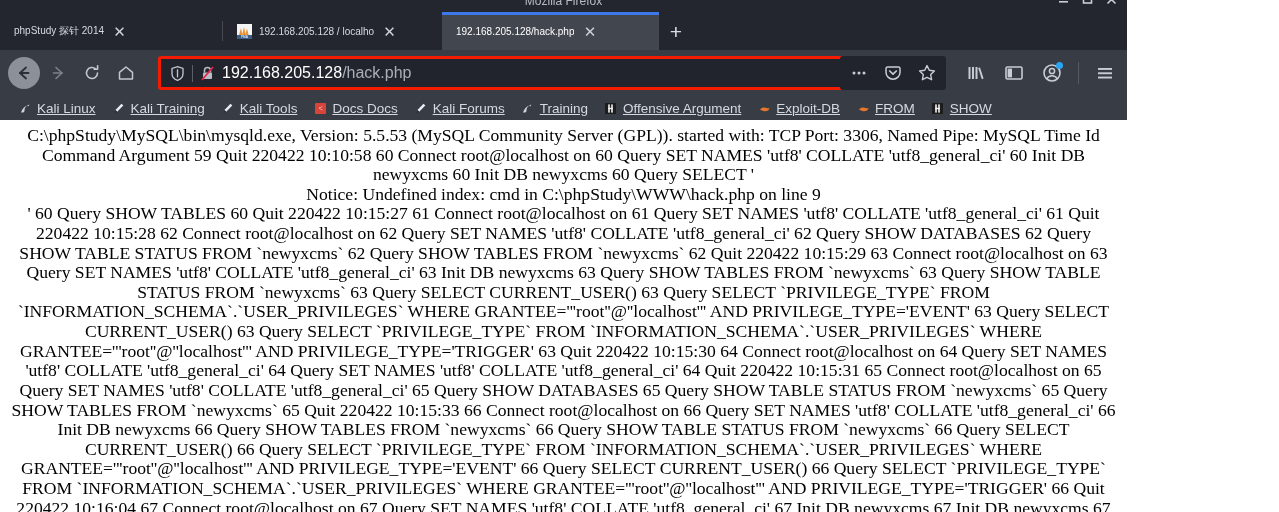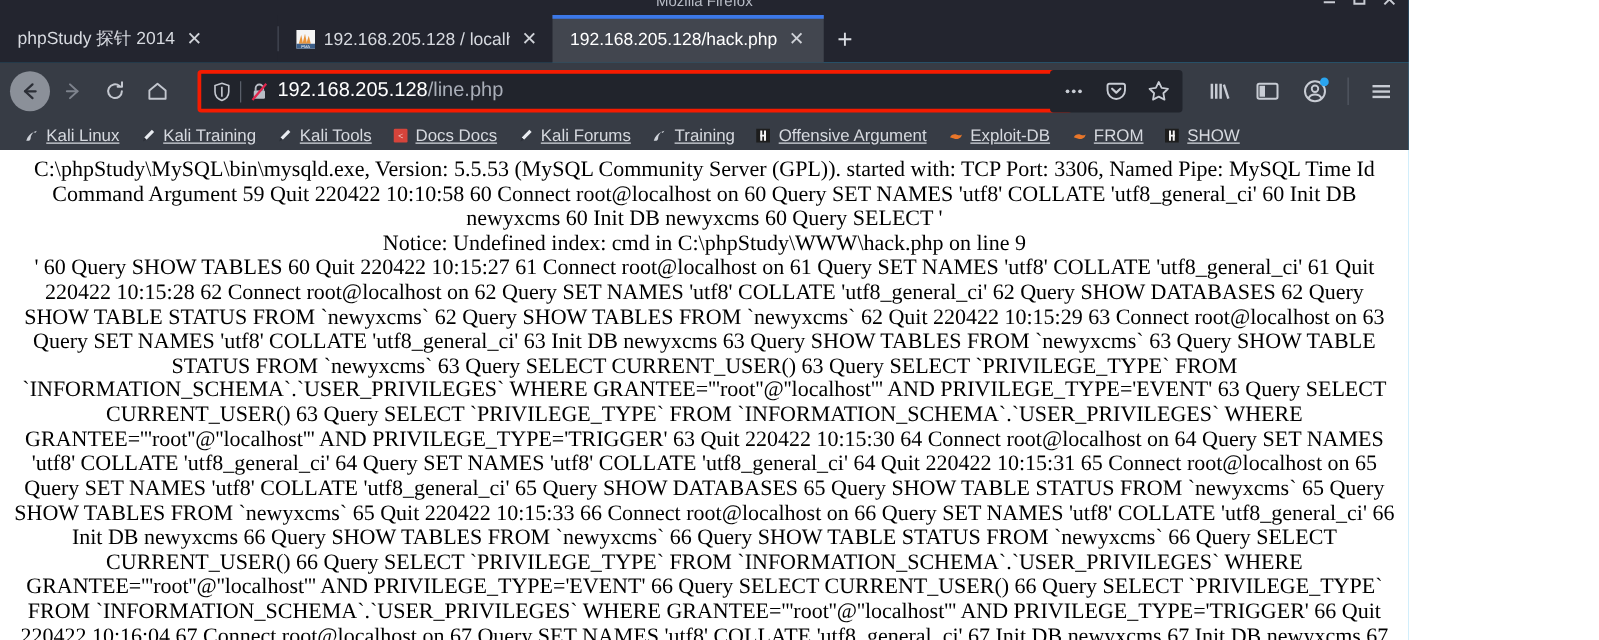--- a/index.html
+++ b/index.html
@@ -7,21 +7,21 @@
     width: 1279px; height: 512px;
     overflow: hidden;
     font-family: "Liberation Sans", sans-serif;
     background: #ffffff;
   }
 
   
   #browser-window {
     width: 1127px; height: 512px;
     display: flex; flex-direction: column;
-    background: #0ea5e9;
+    background: #737373;
   }
 
   
   .titlebar {
     height: 12px;
     background: #23252f;
     position: relative;
     flex: 0 0 12px;
   }
   .win-title {
@@ -91,21 +91,21 @@
   }
   .tab.active::before { display: none; }
   .tab-favicon {
     width: 16px; height: 16px;
     flex: 0 0 16px;
     display: flex; align-items: center; justify-content: center;
   }
   .tab-label {
     white-space: nowrap;
     overflow: hidden;
-    font-size: 14px;
+    font-size: 10px;
   }
   .tab-close {
     width: 17px; height: 17px;
     flex: 0 0 17px;
     display: flex; align-items: center; justify-content: center;
     color: #cfd2d8;
     font-size: 15px;
     line-height: 1;
   }
   .tab1 { width: 222px; }
@@ -353,21 +353,21 @@
           </svg>
         </span>
         <span class="url-sep"></span>
         <span class="url-lock">
           <svg width="17" height="17" viewBox="0 0 17 17">
             <path d="M5.5 7.5 V5.6 A3 3 0 0 1 11.5 5.6 V7.5" stroke="#b9bdc6" stroke-width="1.5" fill="none"></path>
             <rect x="4" y="7.4" width="9" height="6.6" rx="1" fill="#b9bdc6"></rect>
             <path d="M3 15 L14 2" stroke="#e2264d" stroke-width="1.8"></path>
           </svg>
         </span>
-        <span class="url-text"><span>192.168.205.128</span><span class="path">/line.php</span></span>
+        <span class="url-text"><span>192.168.205.128</span><span class="path">/hack.php</span></span>
       </div>
 
       <div class="url-right-group">
         <span class="nav-icon">
           <svg width="20" height="20" viewBox="0 0 20 20">
             <circle cx="5" cy="10" r="1.5" fill="currentColor"></circle>
             <circle cx="10" cy="10" r="1.5" fill="currentColor"></circle>
             <circle cx="15" cy="10" r="1.5" fill="currentColor"></circle>
           </svg>
         </span>

